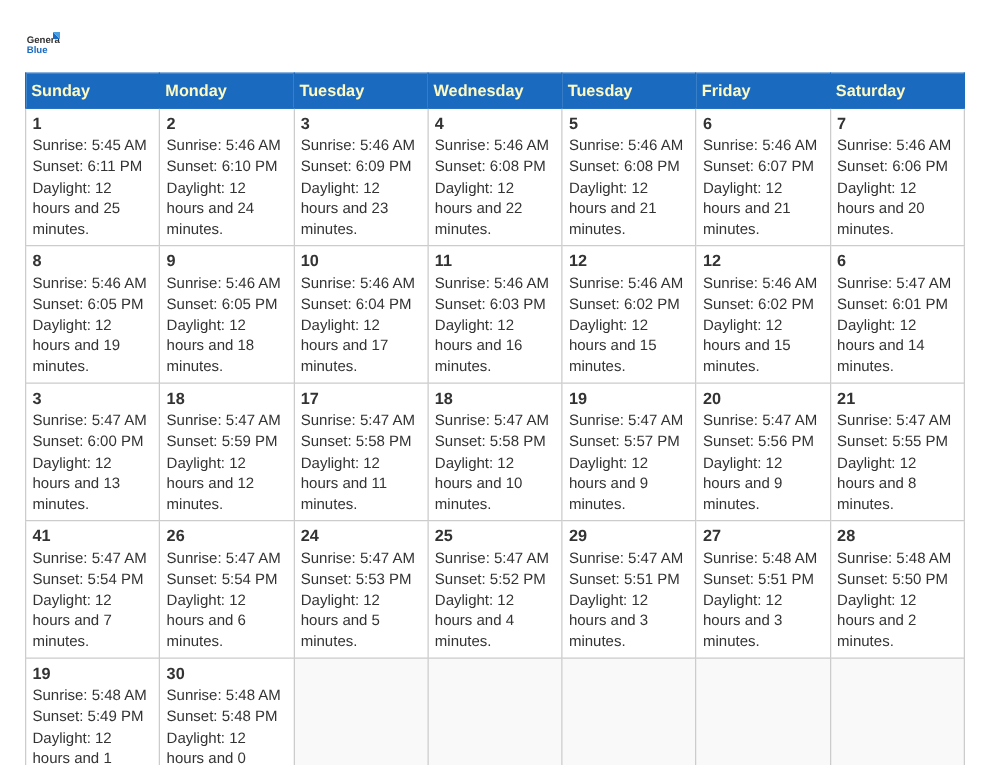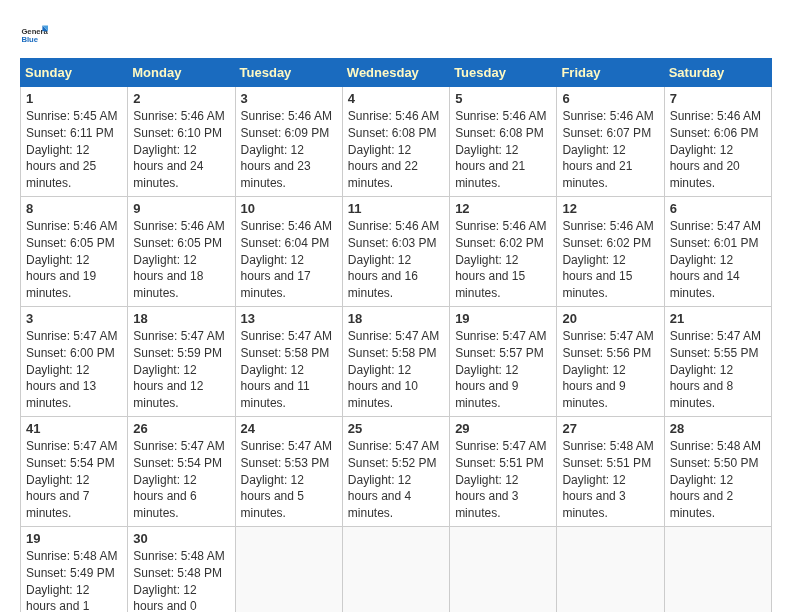--- a/index.html
+++ b/index.html
@@ -173,21 +173,21 @@
       <tr>
         <td>
           <span class="day-num">3</span>
 <div class="day-info">Sunrise: 5:47 AM<br>Sunset: 6:00 PM<br>Daylight: 12 hours and 13 minutes.</div>
         </td>
         <td>
           <span class="day-num">18</span>
 <div class="day-info">Sunrise: 5:47 AM<br>Sunset: 5:59 PM<br>Daylight: 12 hours and 12 minutes.</div>
         </td>
         <td>
-          <span class="day-num">13</span>
+          <span class="day-num">17</span>
 <div class="day-info">Sunrise: 5:47 AM<br>Sunset: 5:58 PM<br>Daylight: 12 hours and 11 minutes.</div>
         </td>
         <td>
           <span class="day-num">18</span>
 <div class="day-info">Sunrise: 5:47 AM<br>Sunset: 5:58 PM<br>Daylight: 12 hours and 10 minutes.</div>
         </td>
         <td>
           <span class="day-num">19</span>
 <div class="day-info">Sunrise: 5:47 AM<br>Sunset: 5:57 PM<br>Daylight: 12 hours and 9 minutes.</div>
         </td>

